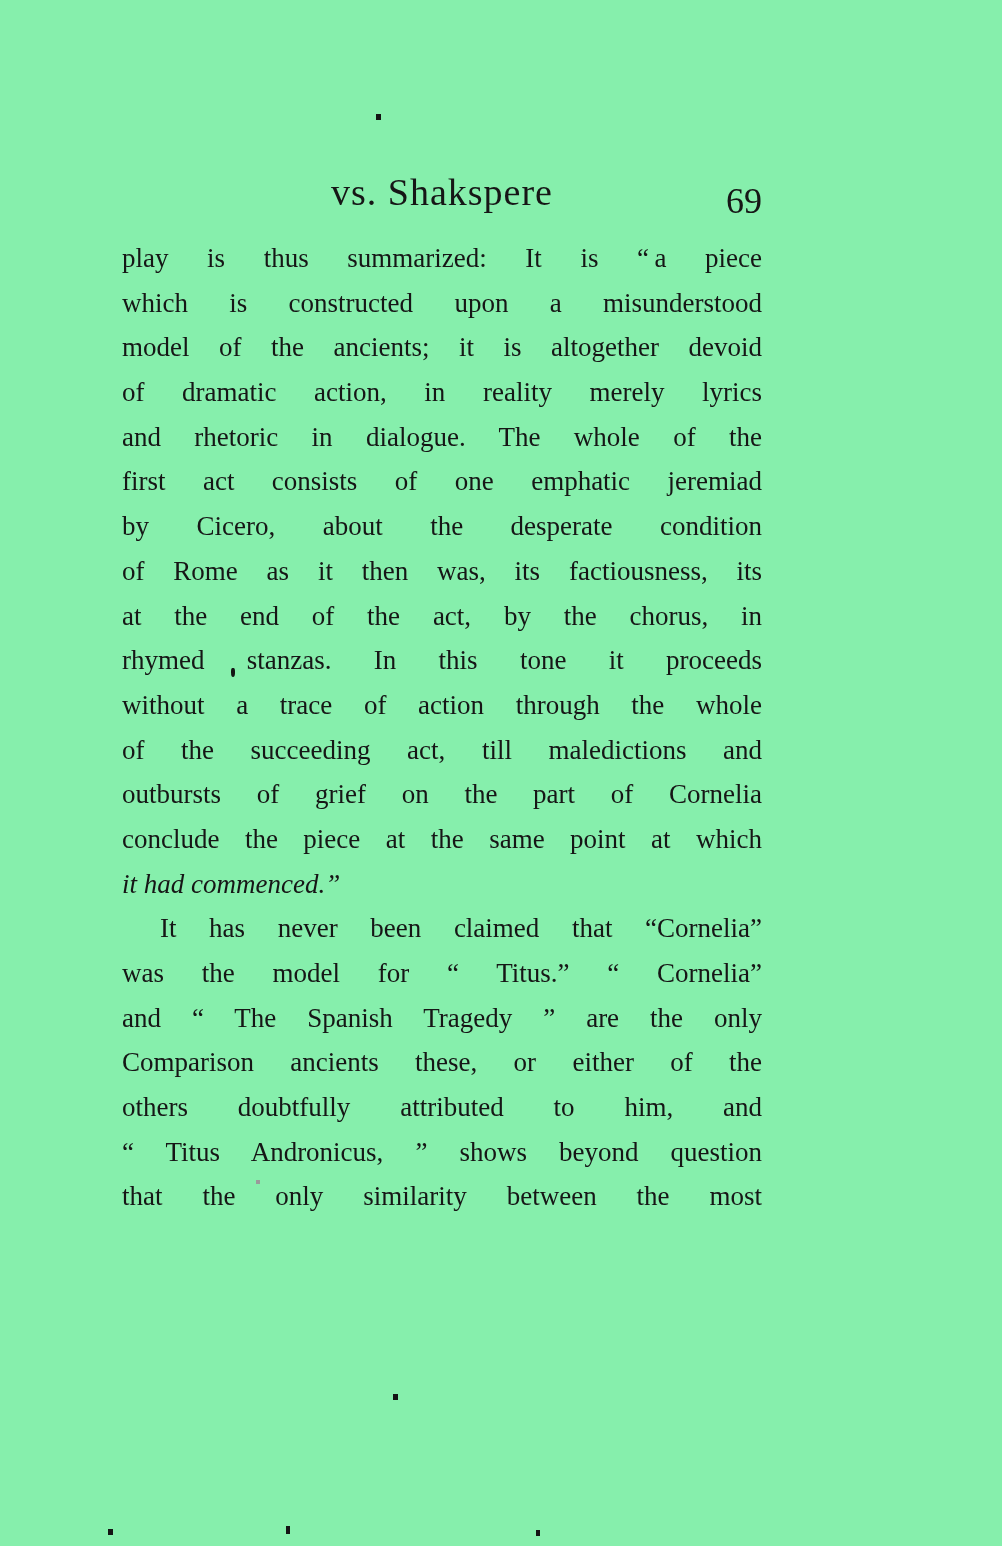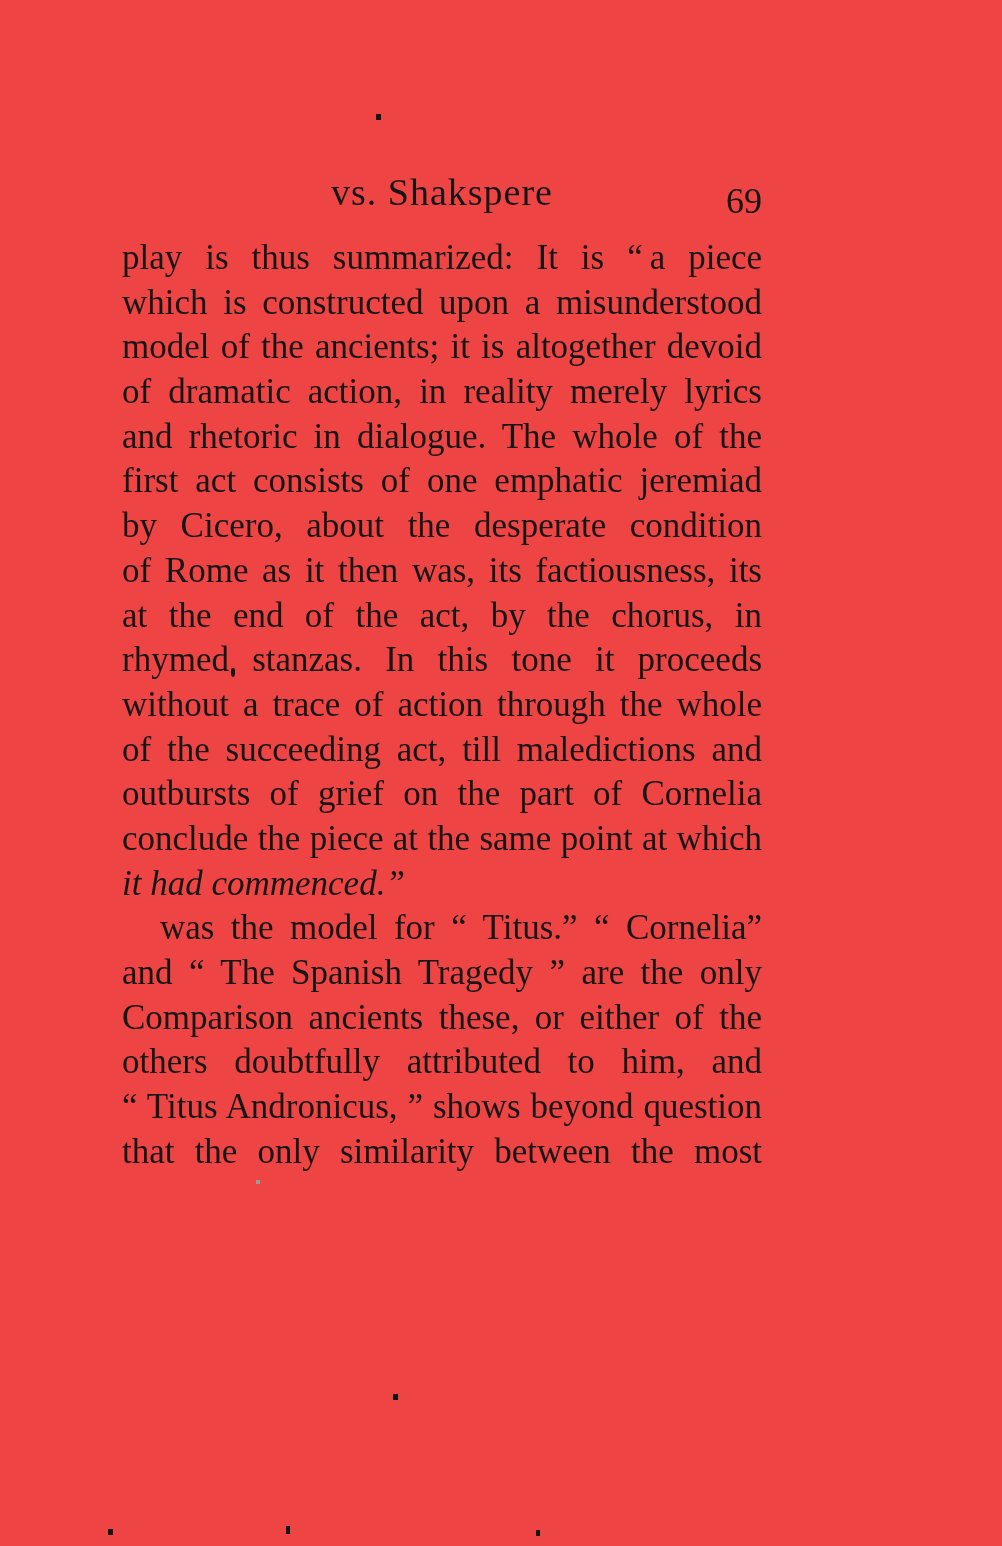--- a/index.html
+++ b/index.html
@@ -1,20 +1,20 @@
 <!DOCTYPE html>
 <html><head>
 <meta charset="utf-8">
 <style>
   html, body { margin: 0; padding: 0; background: #ffffff; }
   .page {
     position: relative;
     width: 1002px;
     height: 1546px;
-    background: #ef4444;
+    background: #86efac;
     overflow: hidden;
     font-family: "Liberation Serif", serif;
     color: #161616;
   }
   .header {
     position: absolute;
     left: 122px;
     top: 166px;
     width: 640px;
     height: 52px;
@@ -35,21 +35,21 @@
   }
   .body-text {
     position: absolute;
     left: 122px;
     top: 236px;
     width: 640px;
   }
   .line {
     height: 44.7px;
     line-height: 44.7px;
-    font-size: 35px;
+    font-size: 27px;
     text-align: justify;
     text-align-last: justify;
     overflow: visible;
     white-space: normal;
   }
   .para.no-justify-last .line:last-child { text-align-last: left; font-style: italic; }
   .para.indented .line:first-child { text-indent: 38px; }
   .speck {
     position: absolute;
     background: #141414;
@@ -78,20 +78,21 @@
         <div class="line">of Rome as it then was, its factiousness, its</div>
         <div class="line">at the end of the act, by the chorus, in</div>
         <div class="line">rhymed stanzas. In this tone it proceeds</div>
         <div class="line">without a trace of action through the whole</div>
         <div class="line">of the succeeding act, till maledictions and</div>
         <div class="line">outbursts of grief on the part of Cornelia</div>
         <div class="line">conclude the piece at the same point at which</div>
         <div class="line">it had commenced.”</div>
       </div>
     <div class="para indented">
+        <div class="line">It has never been claimed that “Cornelia”</div>
         <div class="line">was the model for “ Titus.” “ Cornelia”</div>
         <div class="line">and “ The Spanish Tragedy ” are the only</div>
         <div class="line">Comparison ancients these, or either of the</div>
         <div class="line">others doubtfully attributed to him, and</div>
         <div class="line">“ Titus Andronicus, ” shows beyond question</div>
         <div class="line">that the only similarity between the most</div>
       </div>
   </div>
 
   <div class="speck" style="left:376px; top:114px; width:5px; height:6px;"></div>

